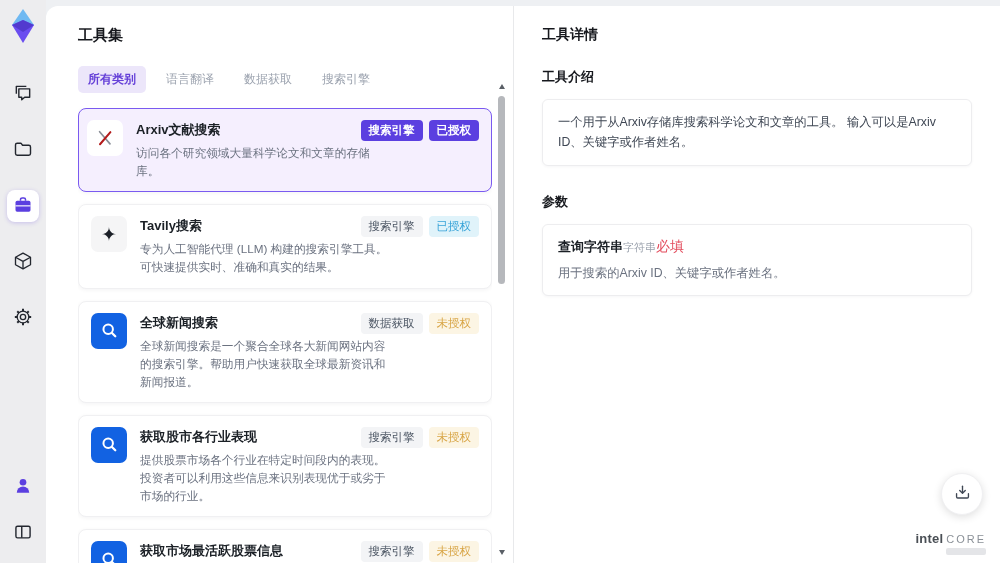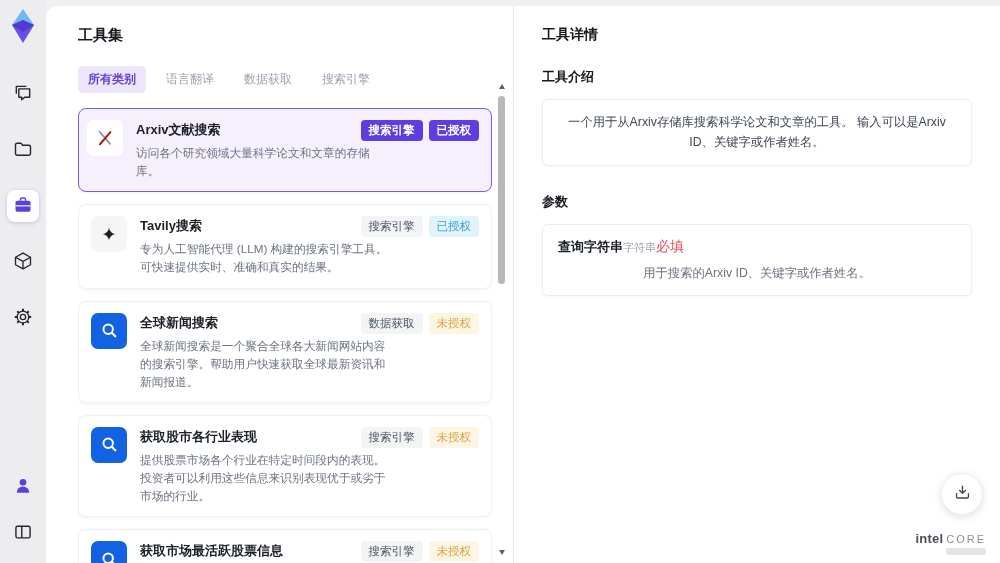--- a/index.html
+++ b/index.html
@@ -46,21 +46,21 @@
   .vscroll { position:absolute; left:437px; top:76px; width:10px; height:475px; }
   .vscroll .arrow { position:absolute; left:2px; width:0; height:0; border-left:3.5px solid transparent; border-right:3.5px solid transparent; }
   .vscroll .arrow.up { top:2px; border-bottom:5px solid #5a5f66; }
   .vscroll .arrow.down { bottom:2px; border-top:5px solid #5a5f66; }
   .vscroll .thumb { position:absolute; left:1px; top:14px; width:7px; height:188px; background:#b6b8bc; border-radius:4px; cursor:grab; }
 
   
   .detail-pane { position:absolute; left:457px; right:0; top:0; bottom:0; border-left:1px solid #e8e9eb; padding:20px 28px;margin-left:10px; }
   .detail-title { font-size:14px; font-weight:bold; color:#16181d; margin-bottom:24px; }
   .section-h { font-size:13px; font-weight:bold; color:#16181d; margin-bottom:13px; }
-  .box { border:1px solid #ededef; border-radius:6px; background:#fff; box-shadow:0 1px 3px rgba(20,20,40,.04); padding:13px 15px;text-align:center; }
+  .box { border:1px solid #ededef; border-radius:6px; background:#fff; box-shadow:0 1px 3px rgba(20,20,40,.04); padding:13px 15px; }
   .intro-box { margin-bottom:27px; font-size:12.3px; color:#3f4754; line-height:1.6; }
   .param-head { display:flex; align-items:baseline; margin-bottom:9px; }
   .param-name { font-size:13px; font-weight:bold; color:#1b2026; }
   .param-type { font-size:11px; color:#9aa1ac; }
   .param-required { font-size:14px; color:#e34d5e; }
   .param-desc { font-size:12.3px; color:#6b7280; }
 
   
   .fab { position:absolute; right:17px; bottom:48px; width:42px; height:42px; border-radius:50%; background:#fff; border:1px solid #f0f0f2; box-shadow:0 2px 8px rgba(0,0,0,.13); display:flex; align-items:center; justify-content:center; cursor:pointer; z-index:6; }
   .intel { position:absolute; right:14px; bottom:8px; text-align:right; z-index:6; }

